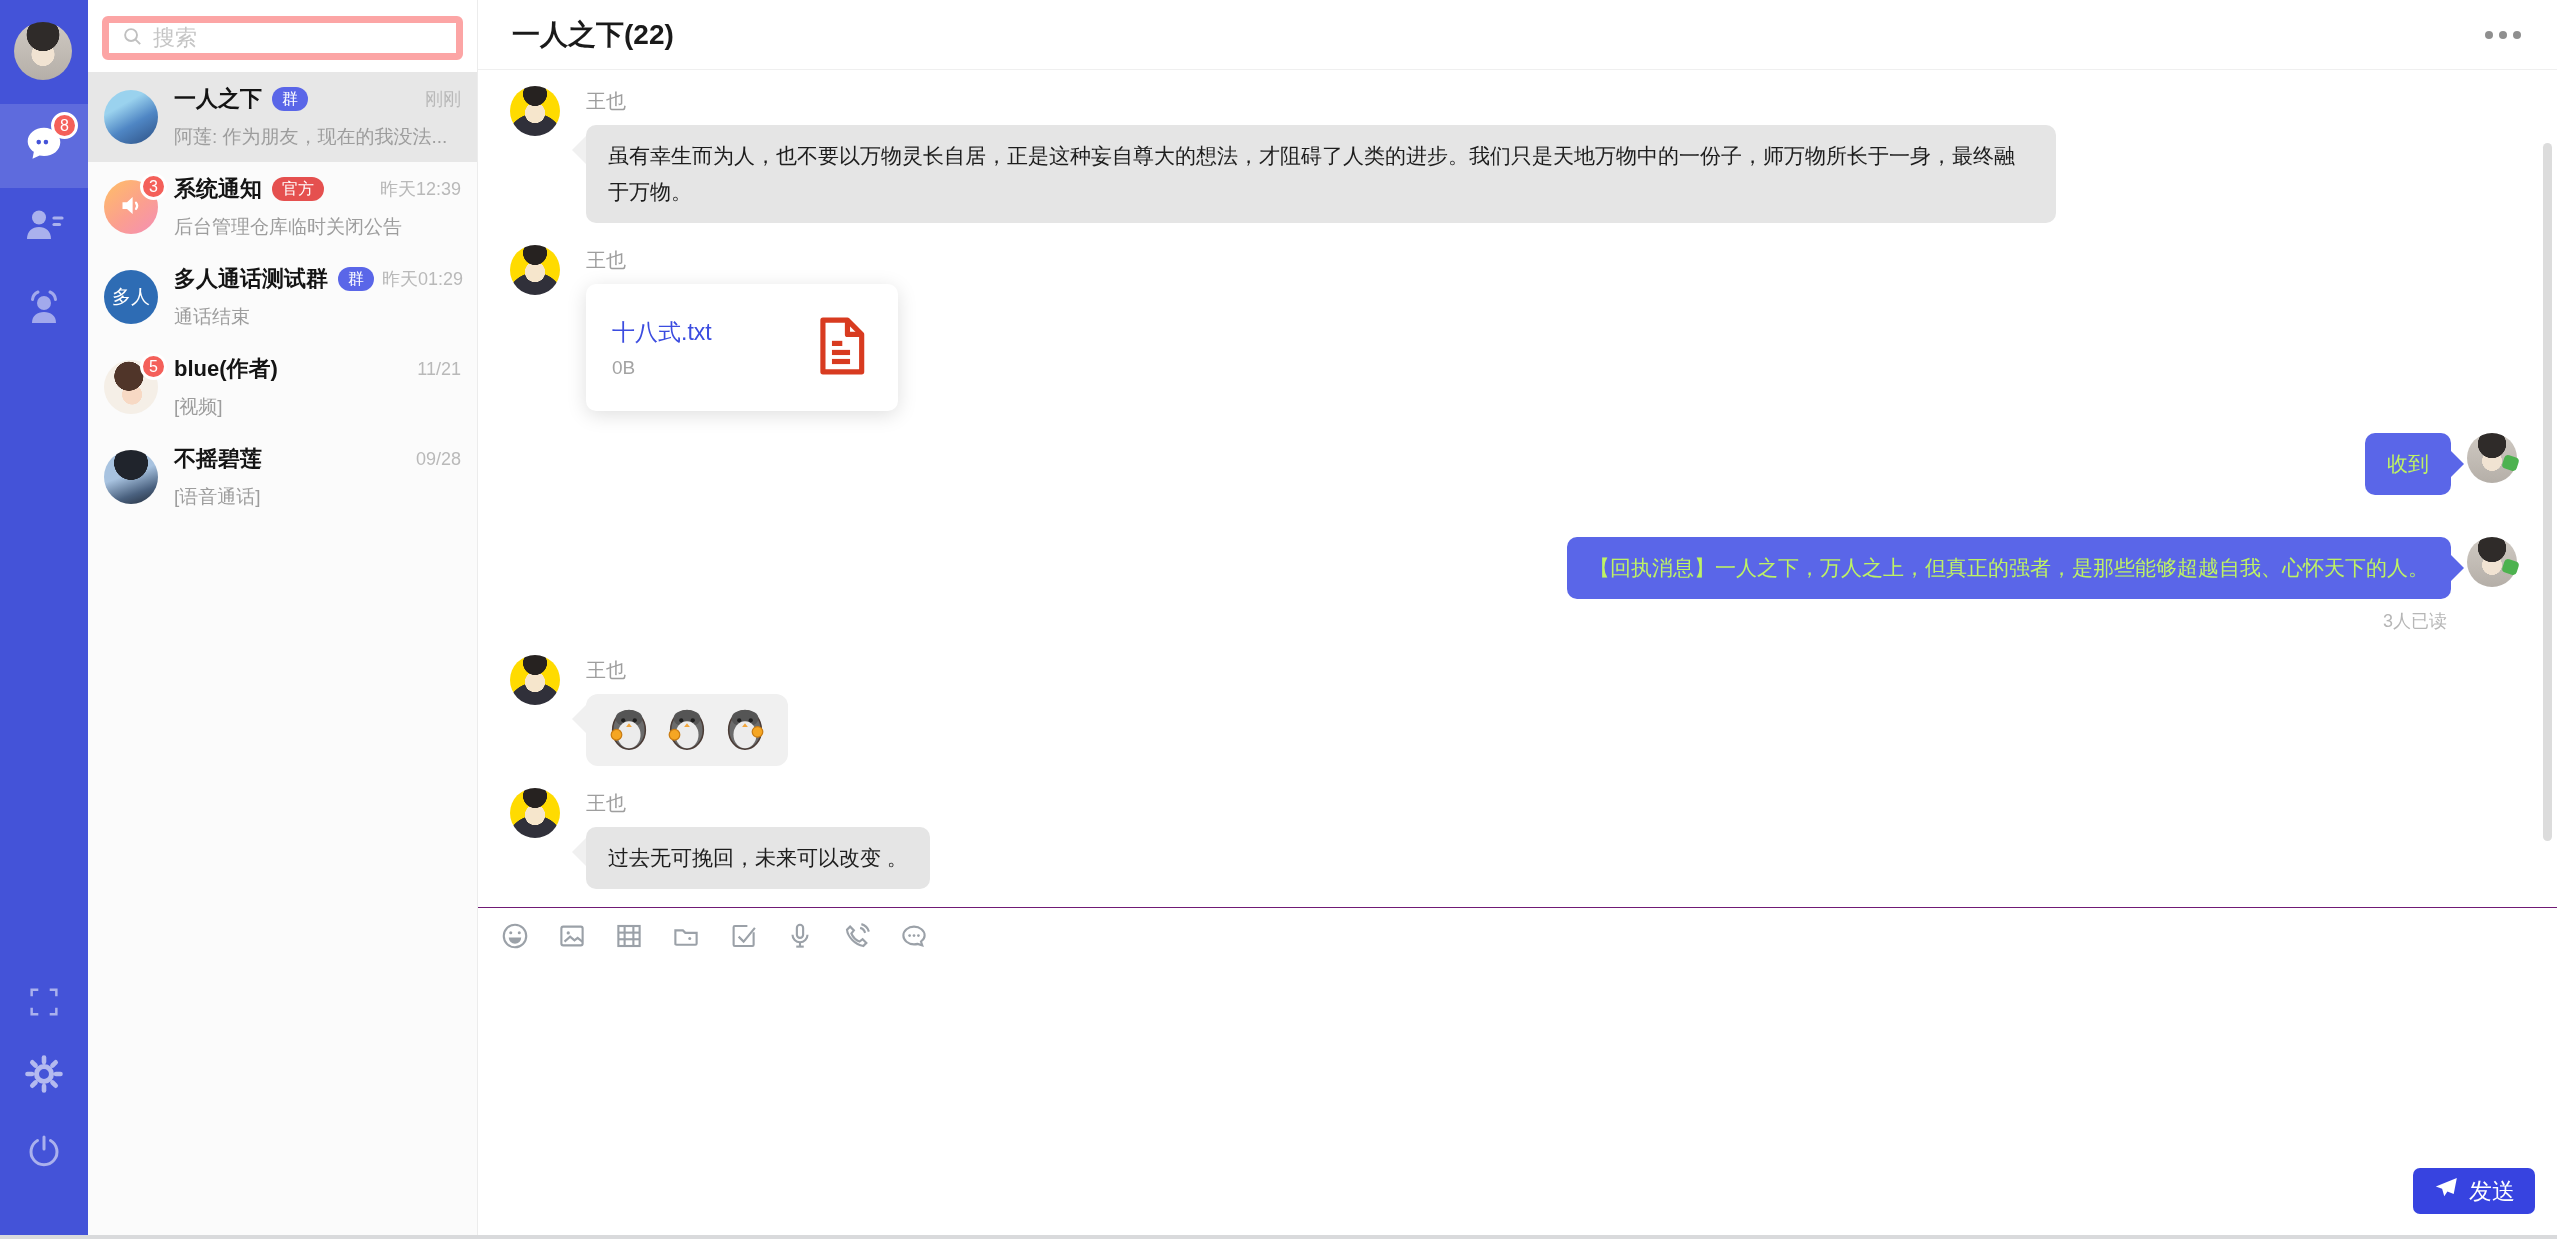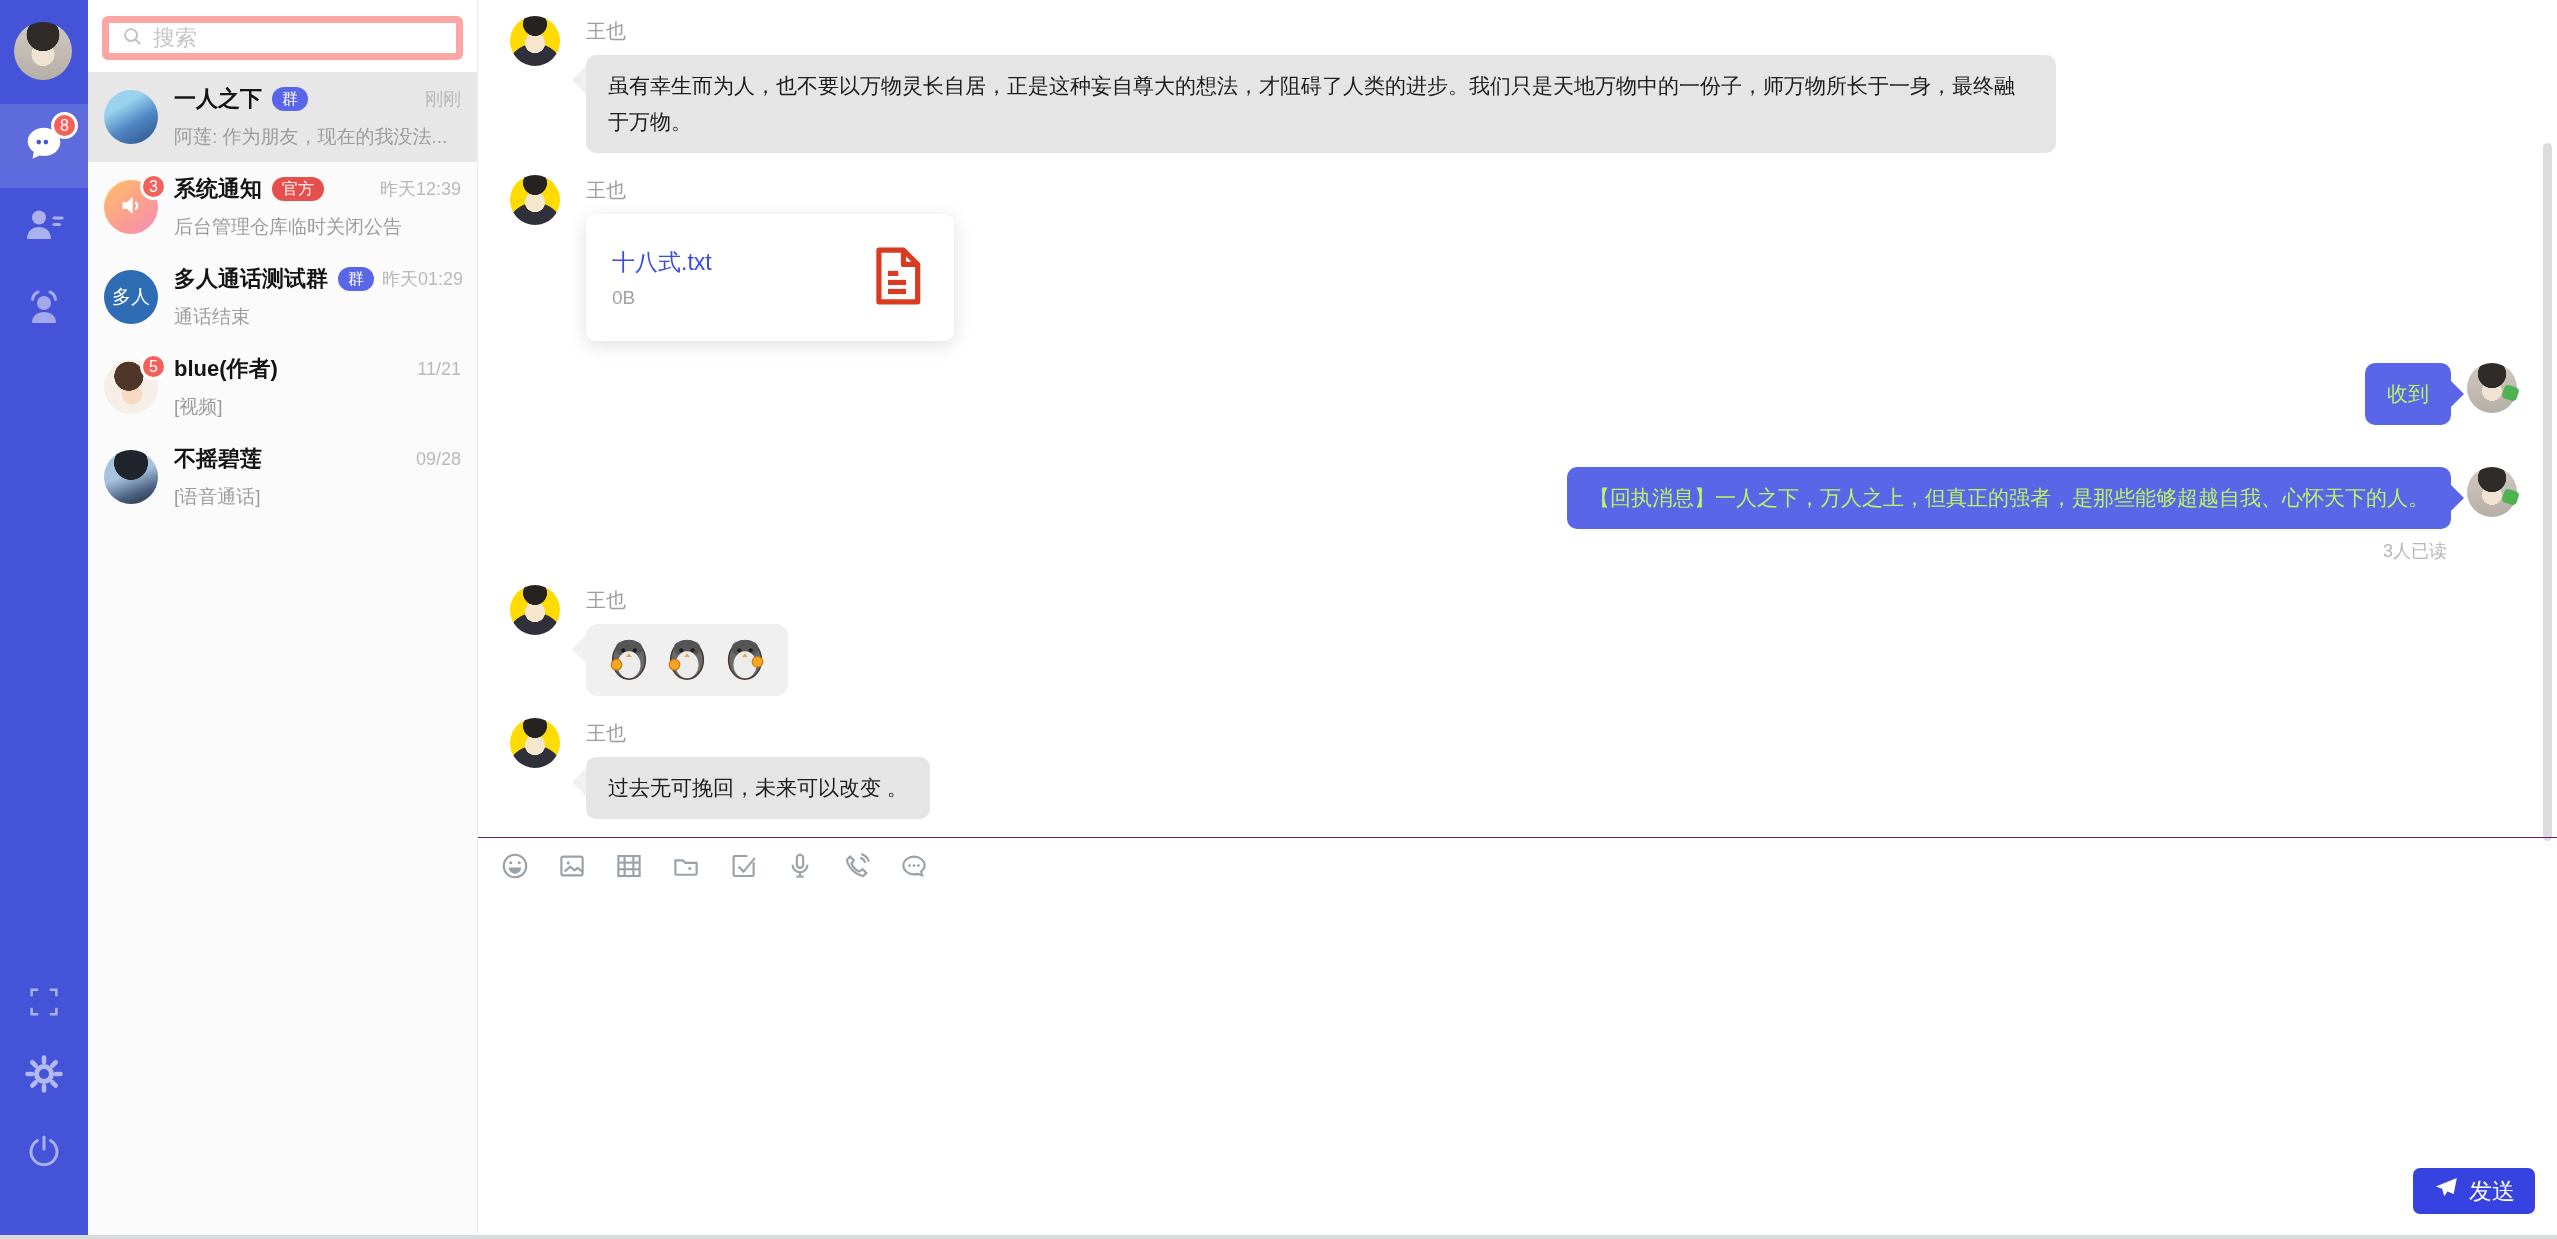--- a/index.html
+++ b/index.html
@@ -91,21 +91,21 @@
   .right-col { display:flex; flex-direction:column; align-items:flex-end; }
   .right-row { display:flex; align-items:flex-start; }
   .bubble.out { background:#5a66e8; color:#bef264; }
   .bubble.tail-right::after { content:''; position:absolute; right:-13px; top:50%;
     margin-top:-13px; width:0; height:0; border:13px solid transparent; border-right:0;
     border-left-color:#5a66e8; }
   .right-row .m-avatar { margin-left:16px; }
   .receipt { font-size:18px; color:#b6b6b6; margin-top:10px; margin-right:70px; }
   .extra-gap { margin-top:42px; }
 
-  .file-card { width:368px; height:127px; background:#fff; border-radius:10px;
+  .file-card { width:312px; height:127px; background:#fff; border-radius:10px;
     box-shadow:0 4px 20px rgba(0,0,0,.13); display:flex; align-items:center;
     padding:0 26px; cursor:pointer; }
   .file-meta { display:flex; flex-direction:column; gap:9px; }
   .file-name { font-size:23px; color:#3b4ce0; }
   .file-size { font-size:19px; color:#a3a3a3; }
   .file-icon { margin-left:auto; }
 
   .sticker-bubble { display:inline-flex; gap:8px; background:#f0f0f0; border-radius:12px;
     padding:9px 18px; position:relative; }
   .sticker-bubble::before { content:''; position:absolute; left:-14px; top:11px; width:0; height:0;
@@ -294,20 +294,28 @@
           </div>
           <div class="chat-preview">[语音通话]</div>
         </div>
       </div>
 
     </div>
   </aside>
 
   <main class="main">
 
+    <header class="chat-header">
+      <span class="chat-title">一人之下(22)</span>
+      <span class="more-btn">
+        <span class="dot"></span>
+          <span class="dot"></span>
+          <span class="dot"></span>
+      </span>
+    </header>
 
     <section class="messages">
 
       <div class="mgroup left">
         <div class="m-avatar avatar av-wangye"></div>
         <div class="m-body">
           <div class="m-author">王也</div>
           <div class="bubble tail-left">虽有幸生而为人，也不要以万物灵长自居，正是这种妄自尊大的想法，才阻碍了人类的进步。我们只是天地万物中的一份子，师万物所长于一身，最终融于万物。</div>
         </div>
       </div>

